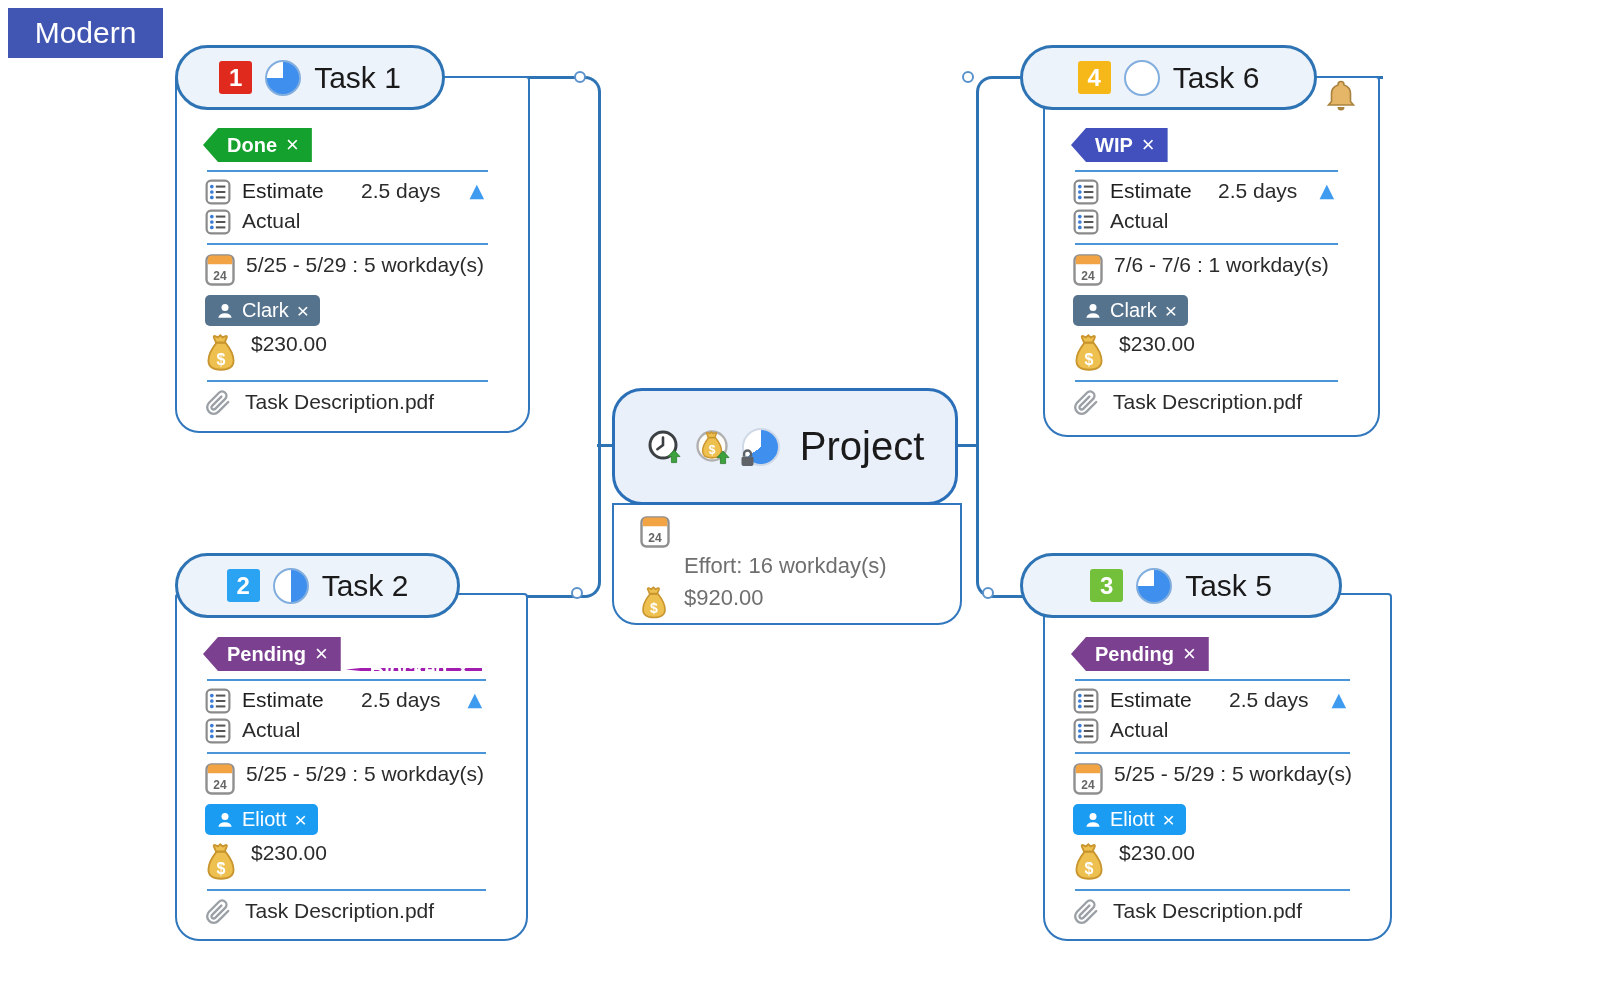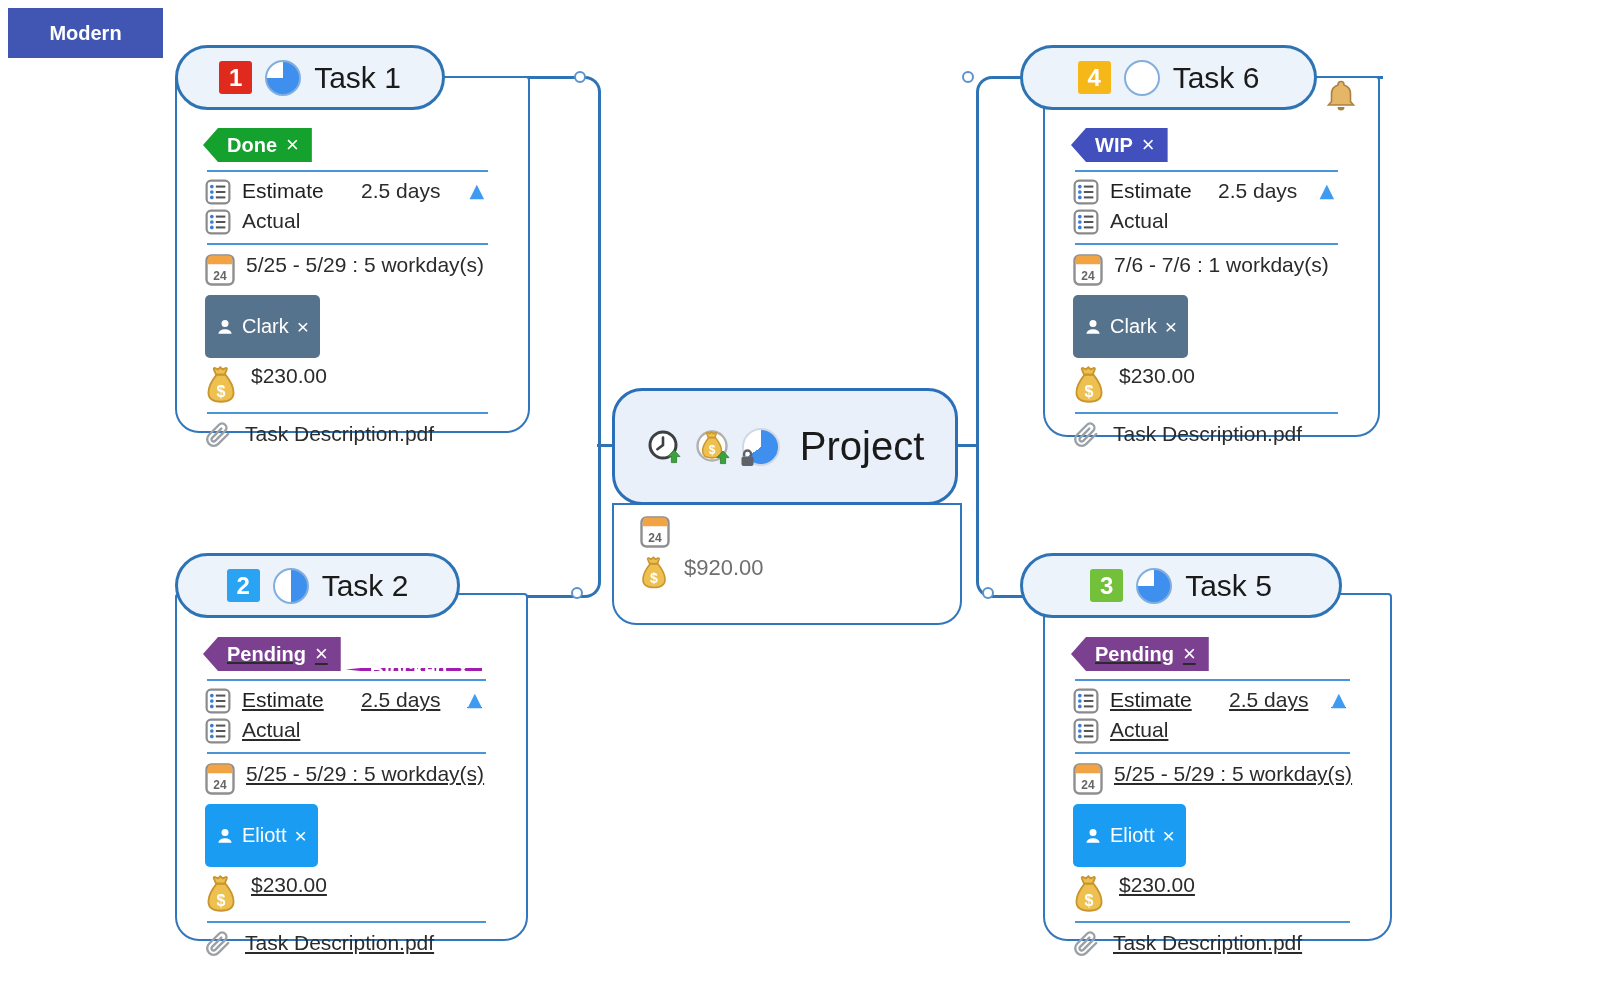--- a/index.html
+++ b/index.html
@@ -8,21 +8,21 @@
 
   
   .abs{position:absolute;}
   .row{display:flex;align-items:flex-start;gap:11px;}
   .divider{height:2px;background:#4a94d8;margin:8px 40px 0 2px;}
   .rowtext{font-size:21px;color:#2b2b2b;white-space:nowrap;}
 
   
   .modern{left:8px;top:8px;width:155px;height:50px;background:#4156b2;color:#fff;
           display:flex;align-items:center;justify-content:center;
-          font-size:20px;font-weight:bold;}
+          font-size:30px;font-weight:normal;}
 
   
   .conn{position:absolute;z-index:1;border:0 solid #2e74b5;}
   .connA{left:445px;top:76px;width:153px;height:370px;border-top-width:3px;border-right-width:3px;border-top-right-radius:16px;}
   .connB{left:460px;top:446px;width:138px;height:149px;border-right-width:3px;border-bottom-width:3px;border-bottom-right-radius:16px;}
   .connC{left:976px;top:76px;width:404px;height:370px;border-top-width:3px;border-left-width:3px;border-top-left-radius:16px;}
   .connD{left:976px;top:446px;width:46px;height:149px;border-left-width:3px;border-bottom-width:3px;border-bottom-left-radius:16px;}
   .stub{position:absolute;height:3px;background:#2e74b5;z-index:1;}
   .stubL{left:597px;top:444px;width:17px;}
   .stubR{left:956px;top:444px;width:20px;}
@@ -33,30 +33,30 @@
   .tbox{position:absolute;background:#fff;border:2.5px solid #3077be;
         border-radius:4px 4px 24px 24px;z-index:2;box-sizing:border-box;}
   .pill{position:absolute;height:65px;background:#edf3fb;border:3px solid #2e74b5;
         border-radius:34px;z-index:5;display:flex;align-items:center;justify-content:center;
         gap:13px;box-sizing:border-box;}
   .pill .title{font-size:30px;color:#1a1a1a;}
   .badge{width:33px;height:33px;border-radius:3px;color:#fff;font-size:24px;font-weight:bold;
          display:flex;align-items:center;justify-content:center;}
   .pie{width:36px;height:36px;border-radius:50%;border:2px solid #82aede;box-sizing:border-box;}
   .content{position:absolute;inset:0;padding:50px 0 0 28px;box-sizing:border-box;}
-  .content-b{padding-top:42px;text-decoration:underline;}
+  .content-b{padding-top:42px;}
   .tagrow{display:flex;gap:5px;height:34px;margin-left:-2px;}
   .tag{display:inline-flex;align-items:center;gap:9px;color:#fff;font-size:20px;font-weight:bold;
        padding:0 13px 0 24px;clip-path:polygon(0 50%,15px 0,100% 0,100% 100%,15px 100%);}
   .tag .x{font-weight:normal;font-size:22px;cursor:pointer;}
   .estlbl{width:108px;color:#1f1f1f;}
   .tri{font-family:"DejaVu Sans",sans-serif;color:#3f9bf0;font-size:19px;margin-right:44px;}
   .sp{flex:1;}
   .person{display:inline-flex;align-items:center;gap:8px;height:31px;border-radius:5px;
-          color:#fff;font-size:20px;padding:16px 11px;}
+          color:#fff;font-size:20px;padding:0 11px;}
   .person .x{font-size:21px;}
   .m6{margin-top:6px;}.m7{margin-top:7px;}.m8{margin-top:8px;}
   .icon{flex:0 0 auto;display:block;}
 
   
   .proj-pill{left:612px;top:388px;width:346px;height:117px;border-radius:30px;
              background:#e9f0fa;border:3px solid #2a6fb8;position:absolute;z-index:5;
              display:flex;align-items:center;justify-content:center;gap:10px;box-sizing:border-box;}
   .proj-pill .title{font-size:40px;color:#1a1a1a;margin-left:10px;}
   .proj-box{left:612px;top:503px;width:350px;height:122px;border-radius:0 0 24px 24px;
@@ -139,20 +139,21 @@
     <span class="title">Project</span>
   </div>
   <div class="proj-box">
     <div class="row" style="gap:14px">
       <svg class="icon" width="30" height="34" viewBox="0 0 30 34">
         <rect x="1.5" y="2.5" width="27" height="29" rx="5" fill="#fff" stroke="#8f8f8f" stroke-width="2.4"></rect>
         <path d="M2.8 6.2 a3.8 3.8 0 0 1 3.8-3.8 h16.8 a3.8 3.8 0 0 1 3.8 3.8 v5 h-24.4 z" fill="#f2a444"></path>
         <text x="15" y="26.5" font-size="12" font-weight="bold" fill="#666" text-anchor="middle">24</text>
       </svg>
     </div>
+    <div class="ptext" style="margin:4px 0 0 44px">Effort: 16 workday(s)</div>
     <div class="row m6" style="gap:16px">
       <svg class="icon" width="28" height="34" viewBox="0 0 28 34">
         <use href="#bag-ic"></use>
           <text x="14" y="28" font-size="14" font-weight="bold" fill="#fff" text-anchor="middle">$</text>
       </svg>
       <span class="ptext">$920.00</span>
     </div>
   </div>
 
   <div class="tbox" style="left:175px;top:76px;width:355px;height:357px">

